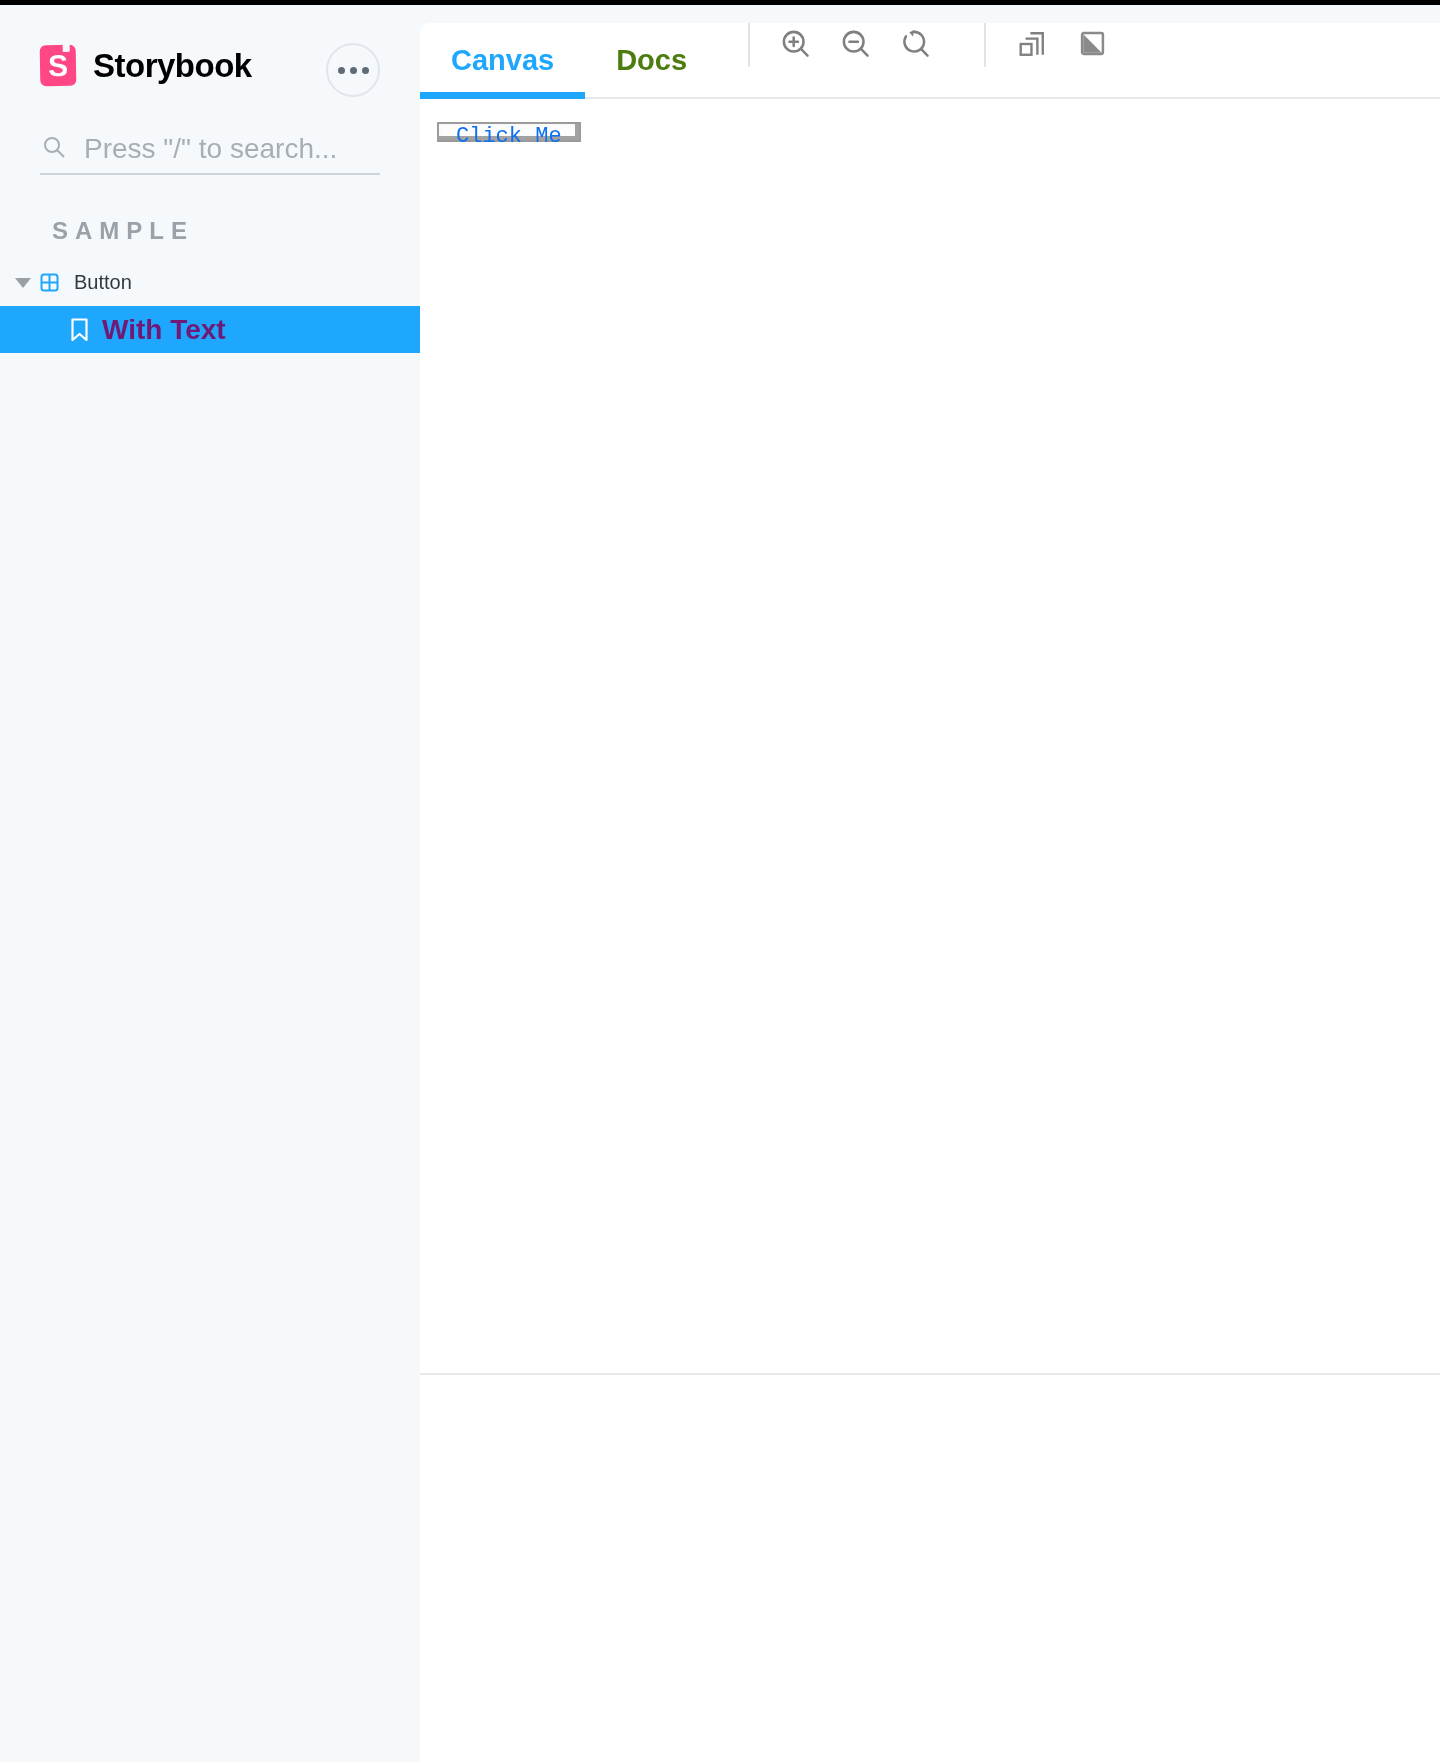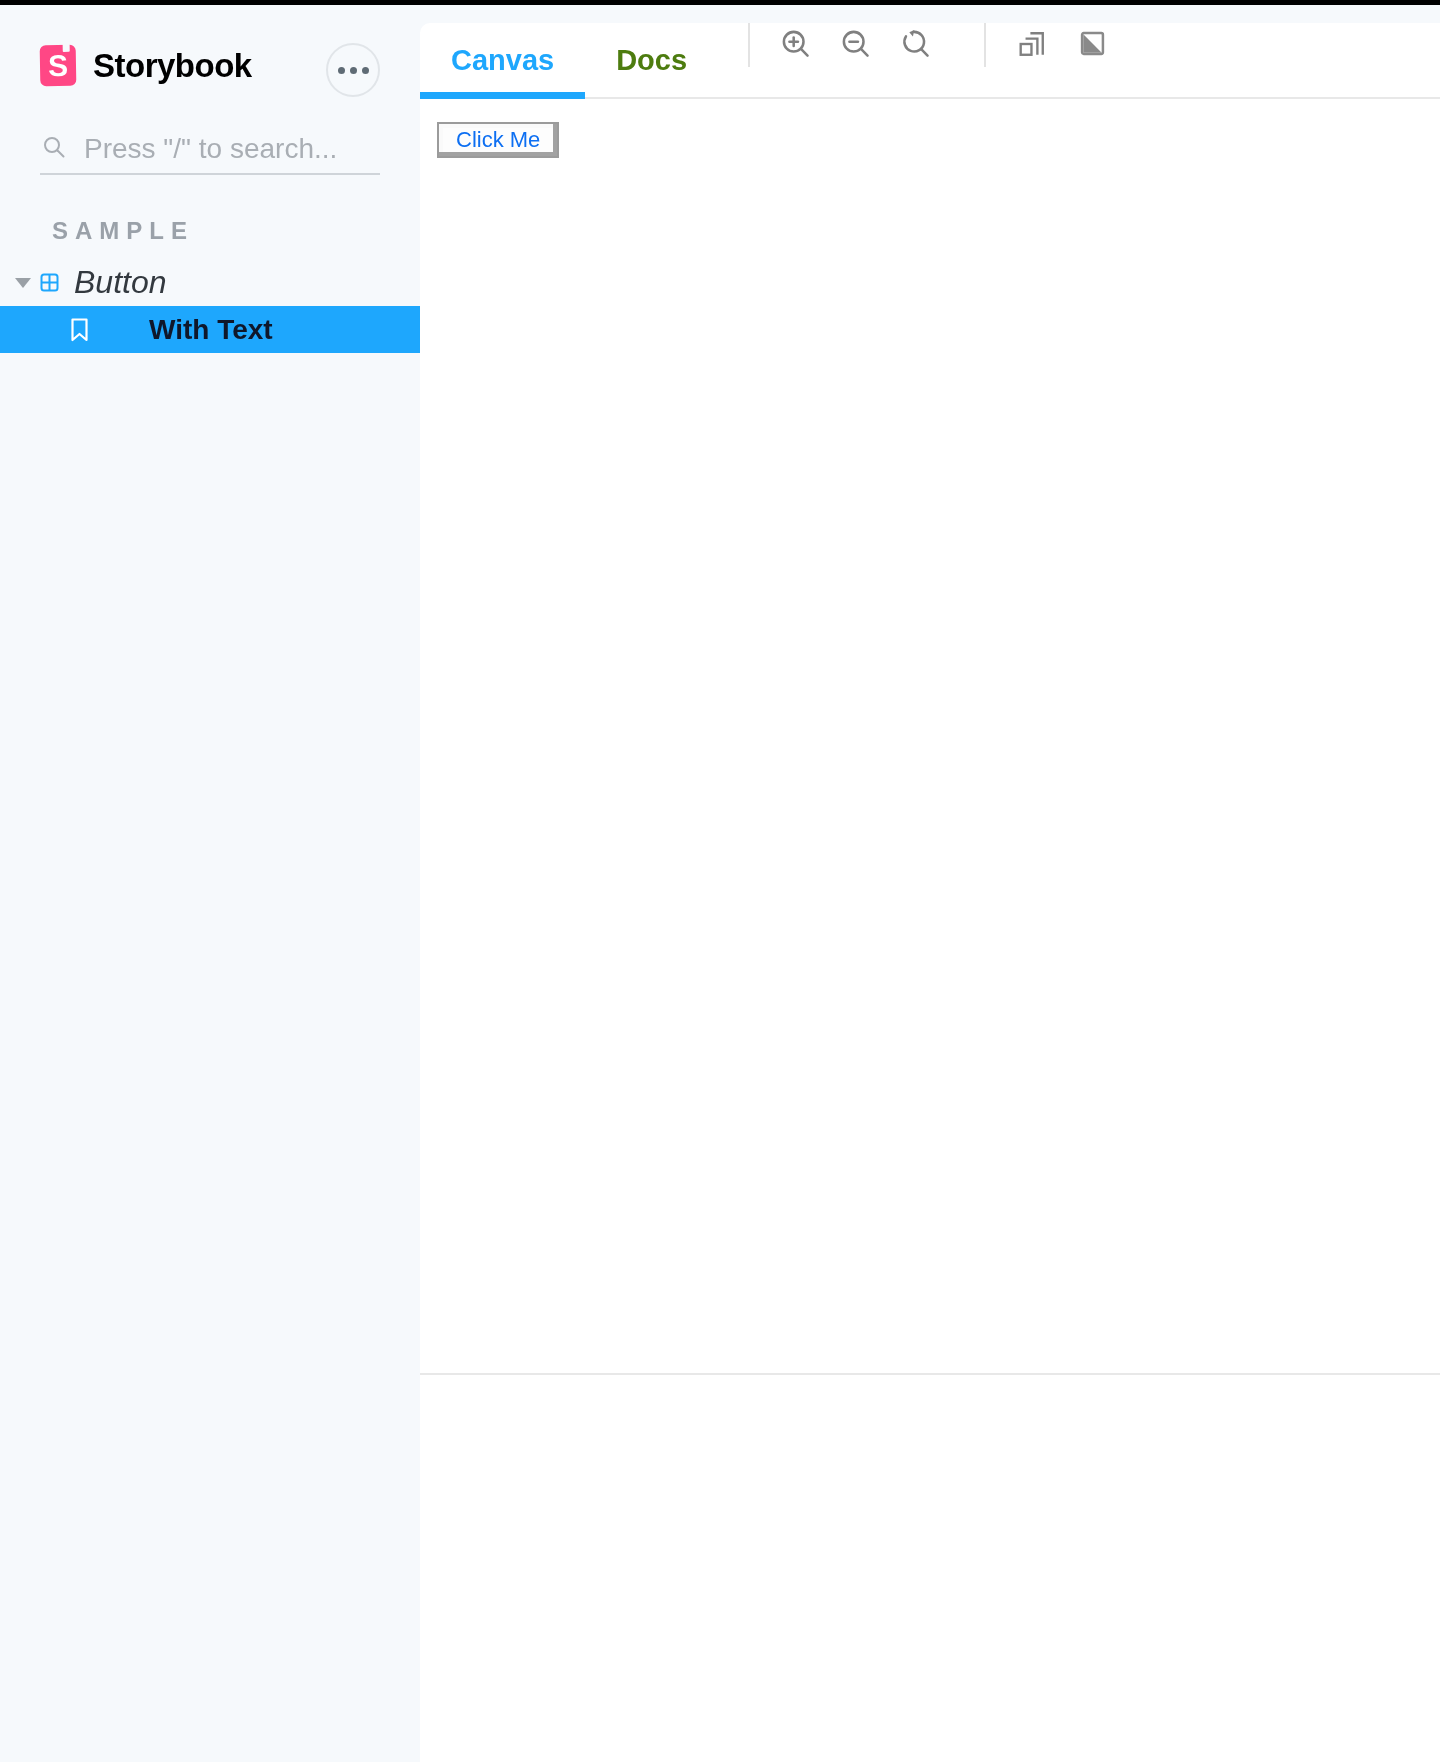--- a/index.html
+++ b/index.html
@@ -35,47 +35,47 @@
 
   .section-heading { position:absolute; left:52px; top:212px; font-size:24px; font-weight:700;
                      letter-spacing:7px; color:#9aa1a9; }
 
   .tree { position:absolute; left:0; top:254px; width:420px; }
   .tree-row { display:flex; align-items:center; cursor:pointer; }
   .row-component { height:47px; padding-left:15px; }
   .caret-down { width:0; height:0; border-left:8px solid transparent; border-right:8px solid transparent;
                 border-top:10px solid #9aa0a6; margin-right:9px; }
   .component-icon { margin-right:15px; display:flex; }
-  .component-label { font-size:32px; color:#33393f;font-style:italic; }
+  .component-label { font-size:20px; color:#33393f; }
   .row-story { height:47px; padding-left:70px; background:#1EA7FD; }
   .story-icon { margin-right:13px; display:flex; }
-  .story-label { font-size:28px; font-weight:700; color:#0f172a;margin-left:47px; }
+  .story-label { font-size:28px; font-weight:700; color:#701a75; }
 
   
   .main { position:absolute; left:420px; top:23px; width:1020px; height:1739px; background:#fff;
           border-top-left-radius:10px; display:flex; flex-direction:column; overflow:hidden; }
 
   .toolbar { height:76px; flex:0 0 auto; border-bottom:2px solid #e8e8e8; display:flex;
              align-items:flex-start; }
   .tab { position:relative; height:74px; line-height:74px; padding:0 31px; font-size:29px;
          font-weight:700; cursor:pointer; }
   .tab.active { color:#1EA7FD; }
   .tab.active::after { content:''; position:absolute; left:0; right:0; bottom:-2px; height:7px;
                        background:#1EA7FD; }
   .tab.inactive { color:#4d7c0f; }
 
   .toolbar-sep { width:2px; height:44px; background:#e3e3e3; margin:0 24px 0 30px; flex:0 0 auto; }
   .icon-btn { width:44px; height:44px; display:flex; align-items:center; justify-content:center;
               background:transparent; border:none; cursor:pointer; margin-right:16px; padding:0; }
 
   .canvas { flex:1 1 auto; position:relative; background:#fff; }
-  .demo-button { position:absolute; left:17px; top:23px; height:36px; padding:0 17px;
+  .demo-button { position:absolute; left:17px; top:23px; height:20px; padding:0 17px;
                  background:#fdfdfd; border:2px solid #9b9b9b;
                  box-shadow: inset -4px -4px 0 #a2a2a2, inset 4px 4px 0 #fafafa;
-                 font-family:Liberation Sans, sans-serif; font-size:22px; color:#0d6ff2;
+                 font-family:Liberation Mono, monospace; font-size:22px; color:#0d6ff2;
                  cursor:pointer; }
 
   .addons { flex:0 0 auto; border-top:2px solid #e8e8e8; }
   .addons-tabbar { height:77px; border-bottom:2px solid #e8e8e8; display:flex; align-items:center; }
   .addons-tabbar .tab { height:75px; line-height:75px; padding:0 32px; }
   .addons-content { height:387px; background:#fff; }
 </style>
 </head>
 <body>
 

